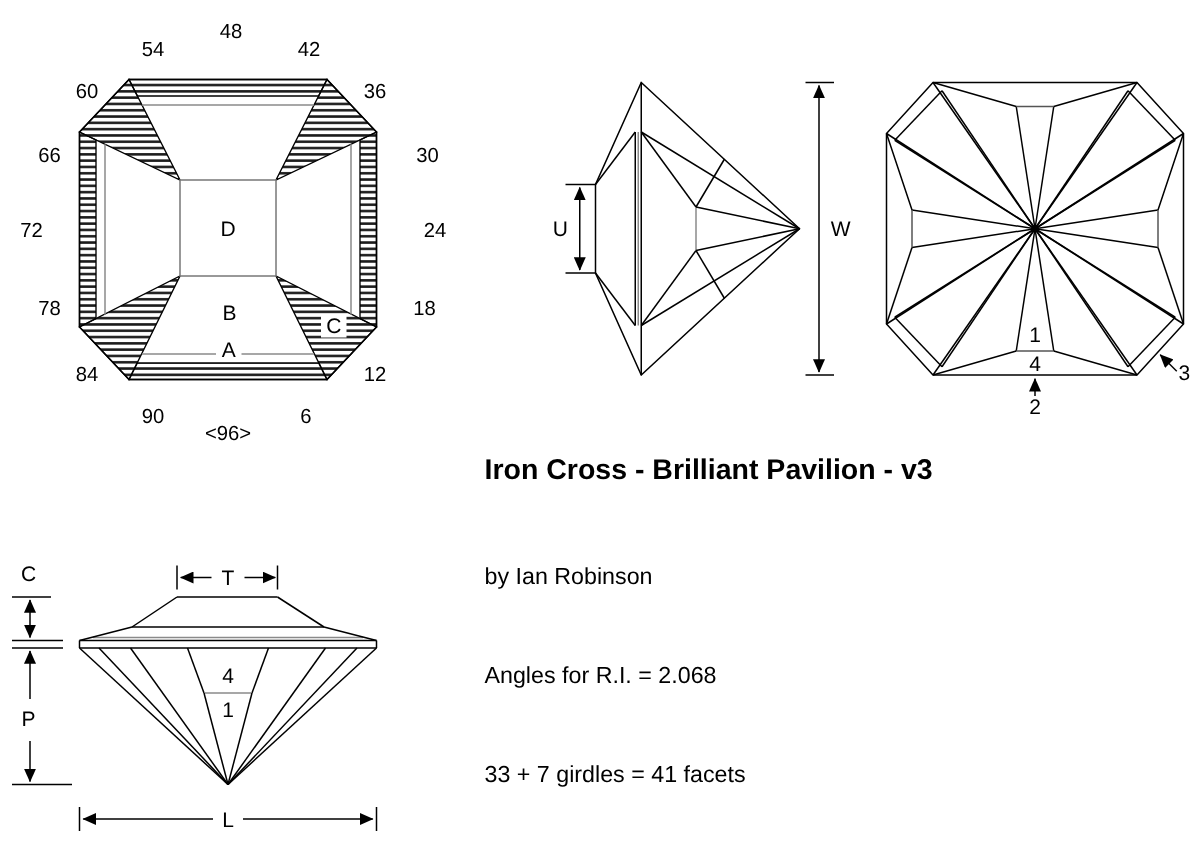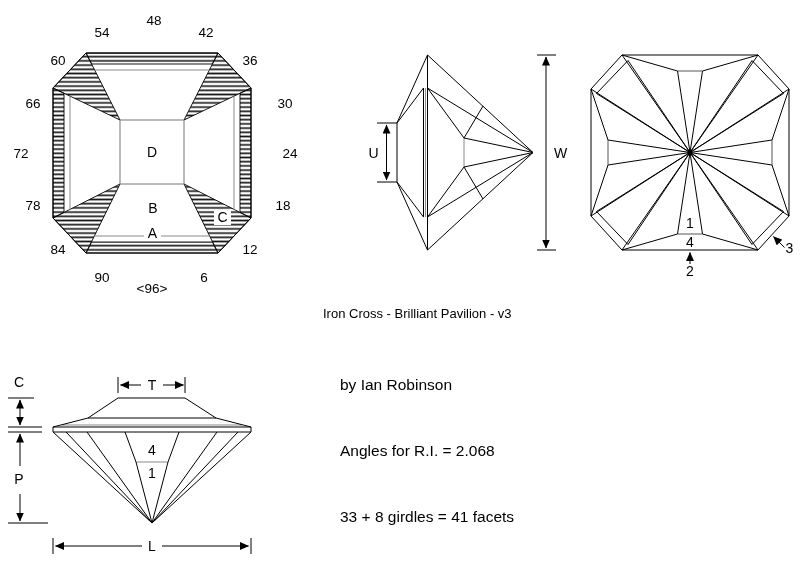--- a/index.html
+++ b/index.html
@@ -1,22 +1,22 @@
 <!DOCTYPE html>
 <html><head>
 <meta charset="utf-8">
 <style>
   html,body{margin:0;padding:0;background:#fff;}
   .stage{position:relative;width:800px;height:569px;background:#ffffff;overflow:hidden;
          font-family:"Liberation Sans","DejaVu Sans",sans-serif;}
   .stage svg{position:absolute;left:0;top:0;}
   .title-block{position:absolute;left:323px;top:301px;color:#000;}
-  .diagram-title{font-size:13px;font-weight:normal;line-height:26px;white-space:pre;}
+  .diagram-title{font-size:19px;font-weight:bold;line-height:26px;white-space:pre;}
   .spec-lines{margin-top:3px;font-size:15.5px;line-height:22px;white-space:pre;}
-  .spec-lines div{height:22px;margin-left:17px;}
+  .spec-lines div{height:22px;}
   text{fill:#000;stroke:none;font-family:"Liberation Sans","DejaVu Sans",sans-serif;}
   .idx{font-size:13.5px;}
   .fct{font-size:14px;}
   .dim{font-size:14px;}
   line,path,rect.tbl{stroke-linecap:butt;}
 </style>
 </head>
 <body>
 
 <div class="stage">
@@ -236,21 +236,21 @@
     </g>
     <text class="dim" x="152" y="551" text-anchor="middle">L</text>
   </g>
 </svg>
 
   <div class="title-block">
     <div class="diagram-title">Iron Cross - Brilliant Pavilion - v3</div>
     <div class="spec-lines">
       <div>by Ian Robinson</div>
       <div>Angles for R.I. = 2.068</div>
-      <div>33 + 8 girdles = 41 facets</div>
+      <div>33 + 7 girdles = 41 facets</div>
       
       
       
       
       
     </div>
   </div>
 
 </div>
 

